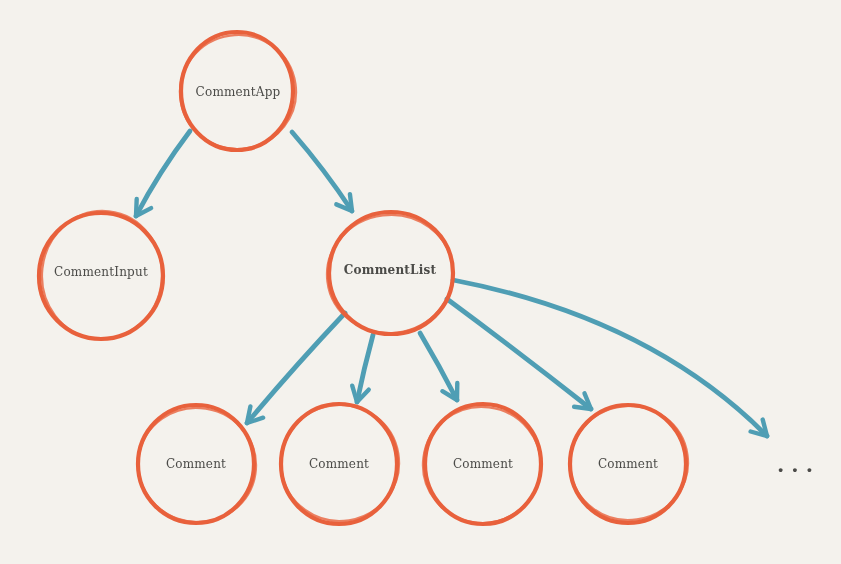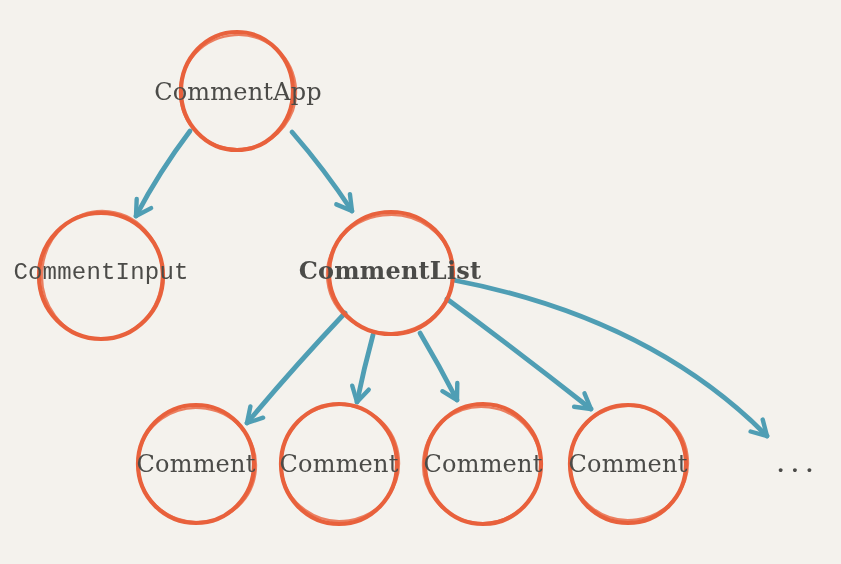--- a/index.html
+++ b/index.html
@@ -40,21 +40,21 @@
     fill: none;
     stroke: var(--arrow, #4f9eb4);
     stroke-width: 4.4;
     stroke-linecap: round;
     stroke-linejoin: round;
   }
   .node-label {
     position: absolute;
     transform: translate(-50%, -50%);
     color: var(--label-text, #4b4b48);
-    font-size: 24px;
+    font-size: 12px;
     letter-spacing: 0.2px;
     white-space: nowrap;
     user-select: none;
   }
   .ellipsis-label {
     position: absolute;
     transform: translate(-50%, -50%);
     color: var(--label-text, #3f3f3d);
     font-size: 21px;
     font-weight: bold;
@@ -125,21 +125,21 @@
       <ellipse class="node-ellipse overlay" cx="482" cy="465" rx="59" ry="58" transform="rotate(7 482 465)"></ellipse>
     </g>
     <g>
       <ellipse class="node-ellipse main" cx="628" cy="464" rx="58" ry="59"></ellipse>
       <ellipse class="node-ellipse overlay" cx="629" cy="463" rx="59" ry="57" transform="rotate(-8 629 463)"></ellipse>
     </g>
   </svg>
 
   <div class="node-label" style="left:238px; top:92px;">CommentApp</div>
 
-  <div class="node-label" style="left:101px; top:272px;font-family:Liberation Mono, monospace;">CommentInput</div>
+  <div class="node-label" style="left:101px; top:272px;">CommentInput</div>
 
   <div class="node-label" style="left:390px; top:270px;font-weight:bold;">CommentList</div>
 
   <div class="node-label" style="left:196px; top:464px;">Comment</div>
 
   <div class="node-label" style="left:339px; top:464px;">Comment</div>
 
   <div class="node-label" style="left:483px; top:464px;">Comment</div>
 
   <div class="node-label" style="left:628px; top:464px;">Comment</div>

